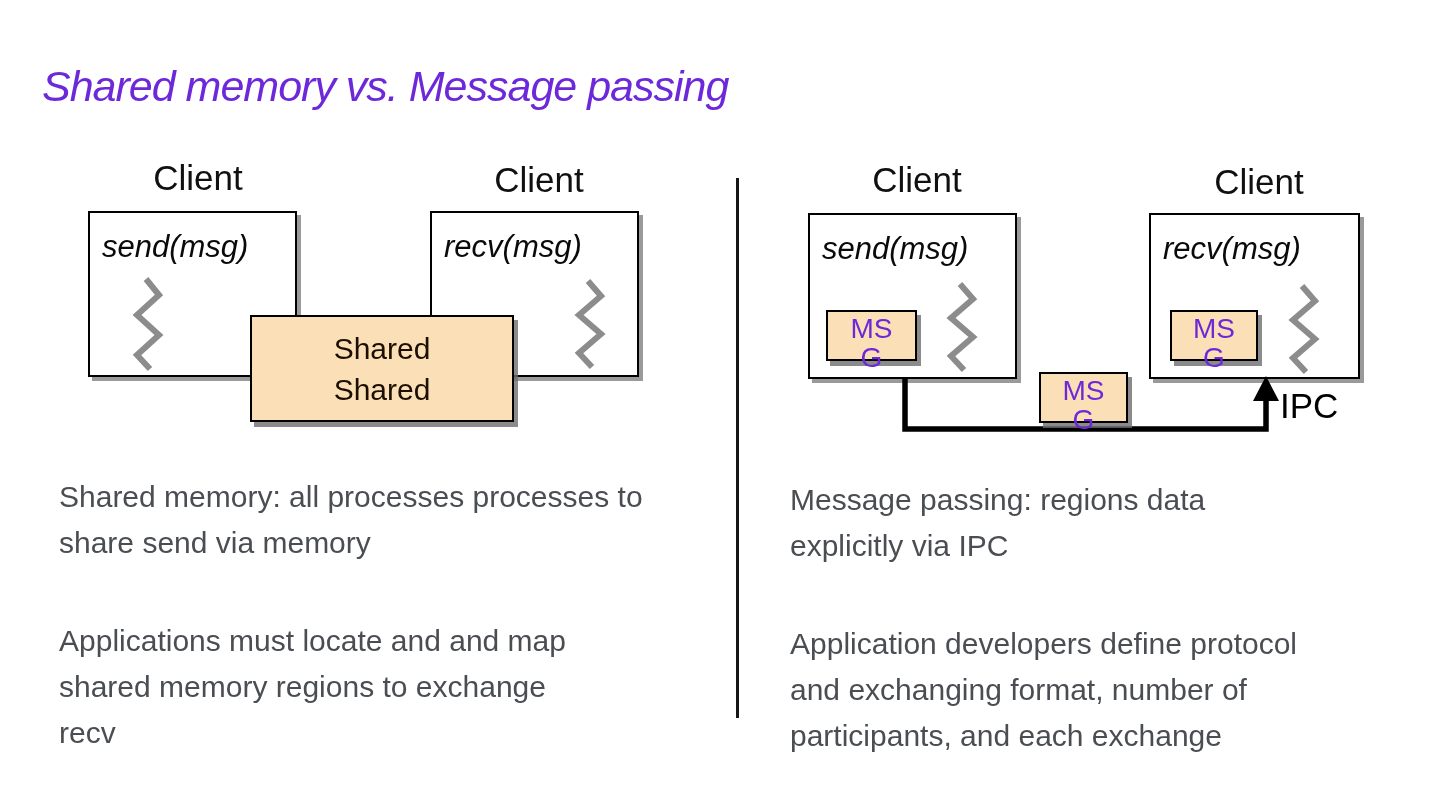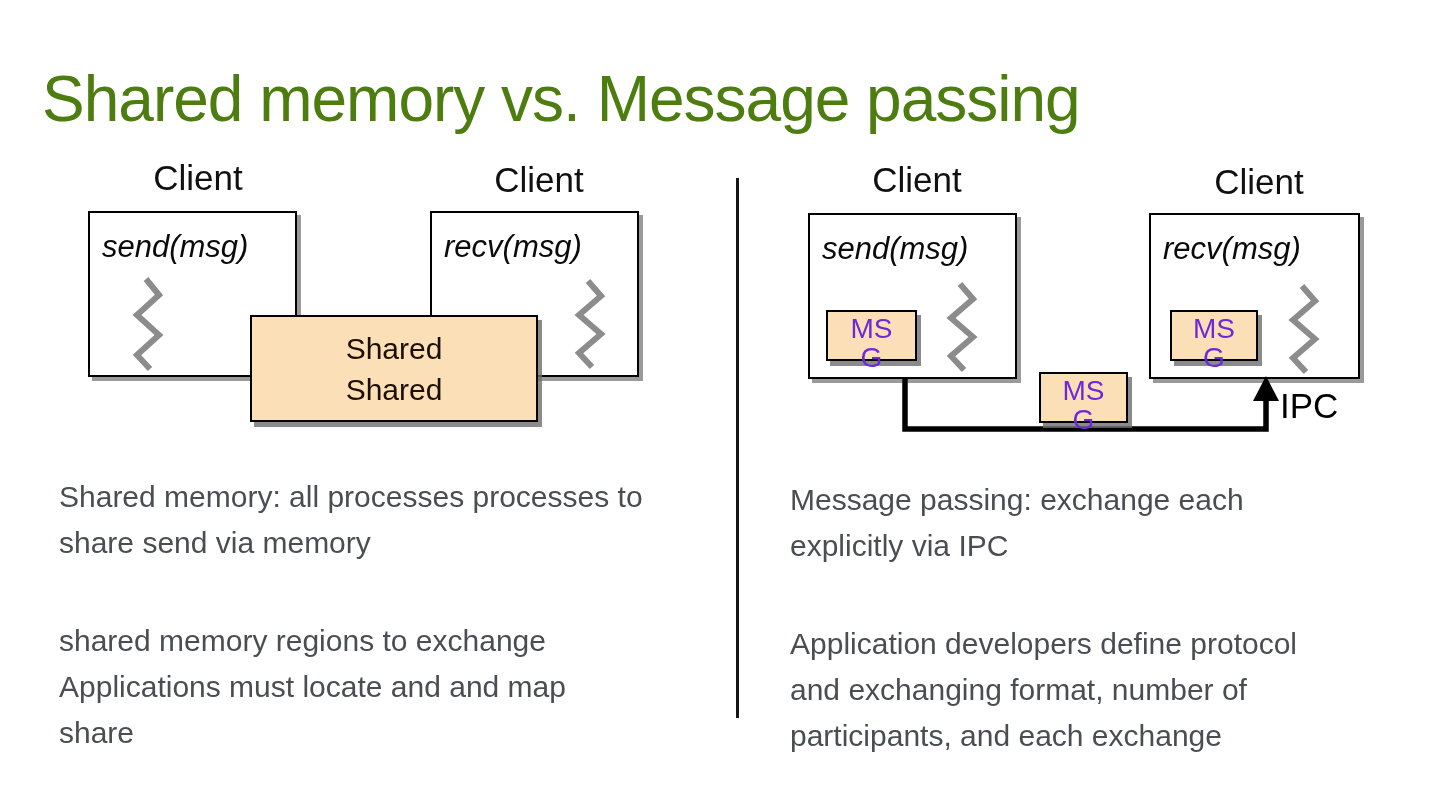--- a/index.html
+++ b/index.html
@@ -1,22 +1,22 @@
 <!DOCTYPE html>
 <html><head>
 <meta charset="utf-8">
 <style>
   html,body { margin:0; padding:0; background:#fff; }
   .slide {
     position:relative; width:1440px; height:811px; background:#ffffff;
     font-family:"Liberation Sans", sans-serif; overflow:hidden;
   }
   .title {
-    position:absolute; left:42px; top:62px; font-size:64px; color:#4d7c0f;
-    letter-spacing:-1px; white-space:nowrap;
+    position:absolute; left:42px; top:62px; font-size:43px; color:#6d28d9;
+    letter-spacing:-1px; white-space:nowrap;font-style:italic;
   }
   .client-label {
     position:absolute; width:160px; text-align:center; font-size:35px; color:#101010;
     white-space:nowrap;
   }
   .client-box {
     position:absolute; box-sizing:border-box; background:#ffffff;
     border:2px solid #000; box-shadow:4px 4px 0 rgba(120,120,120,0.75);
   }
   .op-label {
@@ -58,21 +58,21 @@
       <polyline points="16,3 29,19 7,39 29,59 7,79 20,93" fill="none" stroke="#8C8C8C" stroke-width="6"></polyline>
     </svg>
 
     <div class="client-box" style="left:430px; top:211px; width:209px; height:166px;">
       <div class="op-label">recv(msg)</div>
     </div>
     <svg class="zigzag" style="left:572px; top:278px;" width="38" height="92" viewBox="0 0 38 92">
       <polyline points="16,3 29,18 7,37 29,56 7,75 20,89" fill="none" stroke="#8C8C8C" stroke-width="6"></polyline>
     </svg>
 
-    <div class="peach-box" style="left:250px; top:315px; width:288px; height:107px;">
+    <div class="peach-box" style="left:250px; top:315px; width:264px; height:107px;">
       <div class="sm-text">
         <div>Shared</div>
         <div>Shared</div>
       </div>
     </div>
   </div>
 
   <div class="divider"></div>
 
   <div>
@@ -119,27 +119,27 @@
 
     <div class="ipc-label">IPC</div>
   </div>
 
   <div class="para" style="left:59px; top:474px;">
     <div>Shared memory: all processes processes to</div>
     <div>share send via memory</div>
   </div>
 
   <div class="para" style="left:59px; top:618px;">
+    <div>Applications must locate and and map</div>
     <div>shared memory regions to exchange</div>
-    <div>Applications must locate and and map</div>
-    <div>share</div>
+    <div>recv</div>
   </div>
 
   <div class="para" style="left:790px; top:477px;">
-    <div>Message passing: exchange each</div>
+    <div>Message passing: regions data</div>
     <div>explicitly via IPC</div>
   </div>
 
   <div class="para" style="left:790px; top:621px;">
     <div>Application developers define protocol</div>
     <div>and exchanging format, number of</div>
     <div>participants, and each exchange</div>
   </div>
 
 </div>

